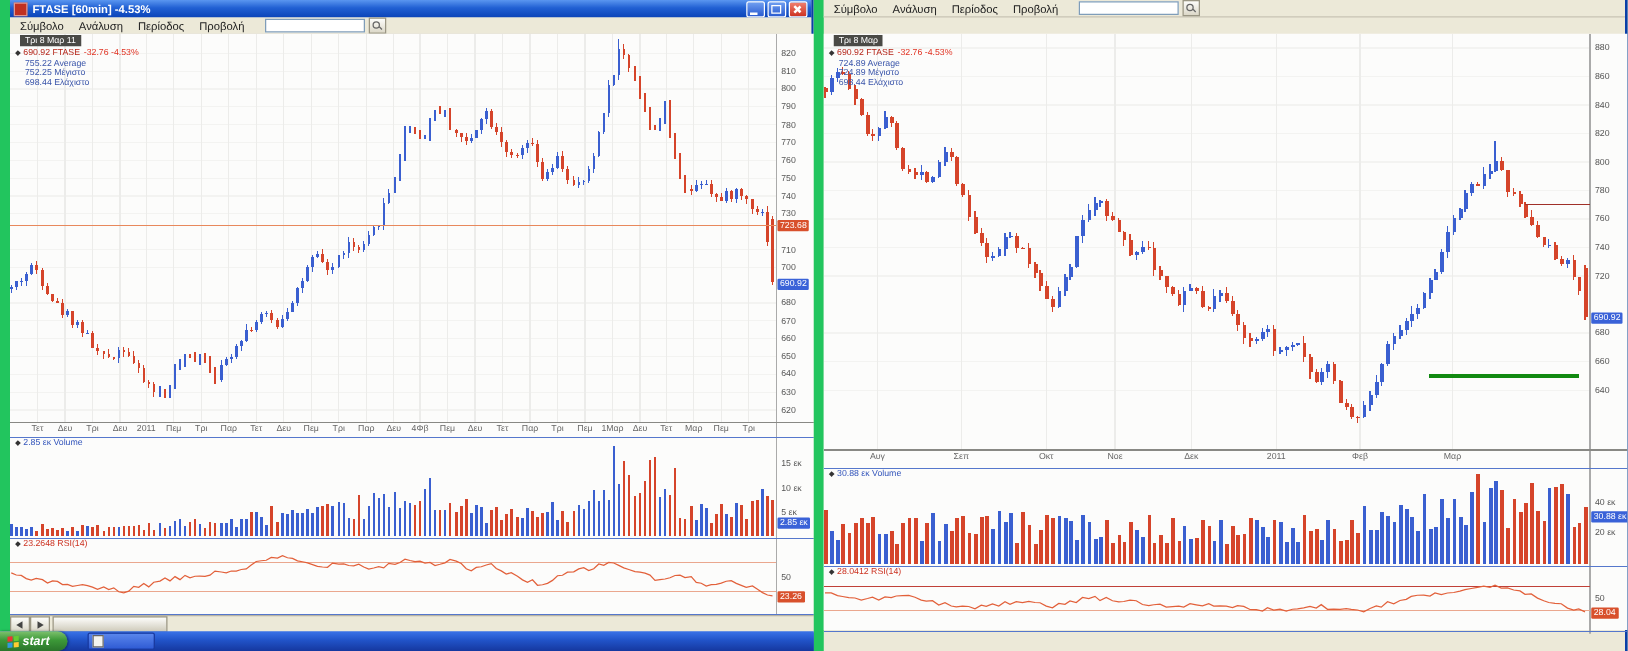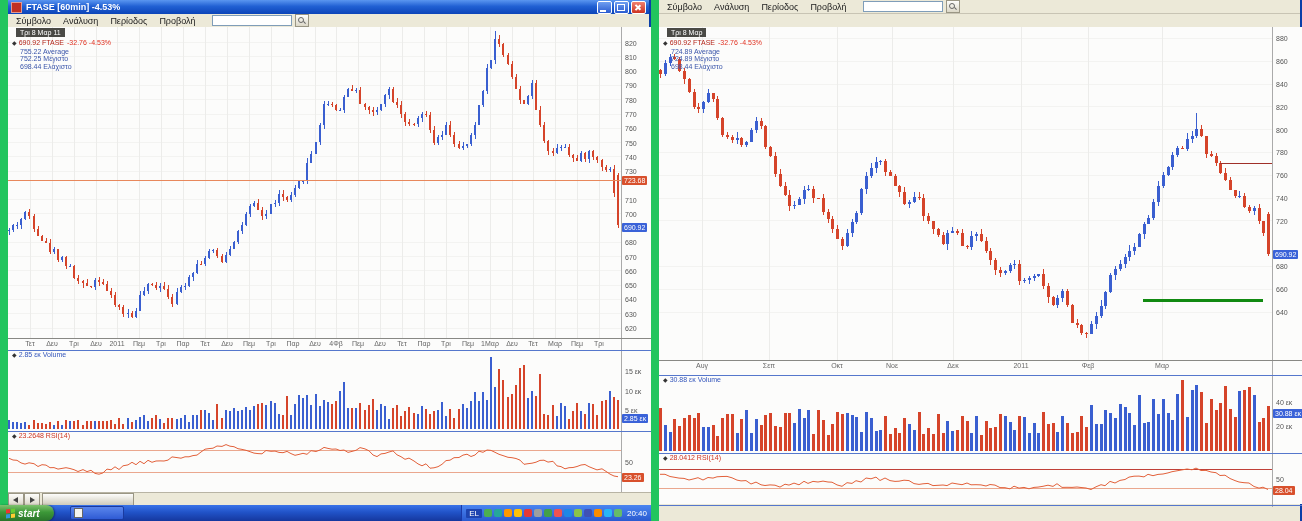--- a/index.html
+++ b/index.html
@@ -1137,35 +1137,15 @@
           <i></i>
           <i></i>
           <i></i>
           <i></i>
         </span>
       <span>start</span>
     </div>
     <div class="taskitem">
       <span class="doc"></span>
     </div>
-    <div class="tray">
-      <span class="lang">EL</span>
-      <span id="trayicons" style="display:flex;gap:2px;align-items:center;">
-          <span class="tray-ico" style="background: rgb(76, 175, 80);"></span>
-          <span class="tray-ico" style="background: rgb(38, 166, 154);"></span>
-          <span class="tray-ico" style="background: rgb(255, 152, 0);"></span>
-          <span class="tray-ico" style="background: rgb(255, 193, 7);"></span>
-          <span class="tray-ico" style="background: rgb(229, 57, 53);"></span>
-          <span class="tray-ico" style="background: rgb(158, 158, 158);"></span>
-          <span class="tray-ico" style="background: rgb(67, 160, 71);"></span>
-          <span class="tray-ico" style="background: rgb(239, 83, 80);"></span>
-          <span class="tray-ico" style="background: rgb(30, 136, 229);"></span>
-          <span class="tray-ico" style="background: rgb(139, 195, 74);"></span>
-          <span class="tray-ico" style="background: rgb(63, 81, 181);"></span>
-          <span class="tray-ico" style="background: rgb(251, 140, 0);"></span>
-          <span class="tray-ico" style="background: rgb(41, 182, 246);"></span>
-          <span class="tray-ico" style="background: rgb(102, 187, 106);"></span>
-        </span>
-      <span class="clock">20:40</span>
-    </div>
   </div>
 
 </div>
 
 </body></html>

